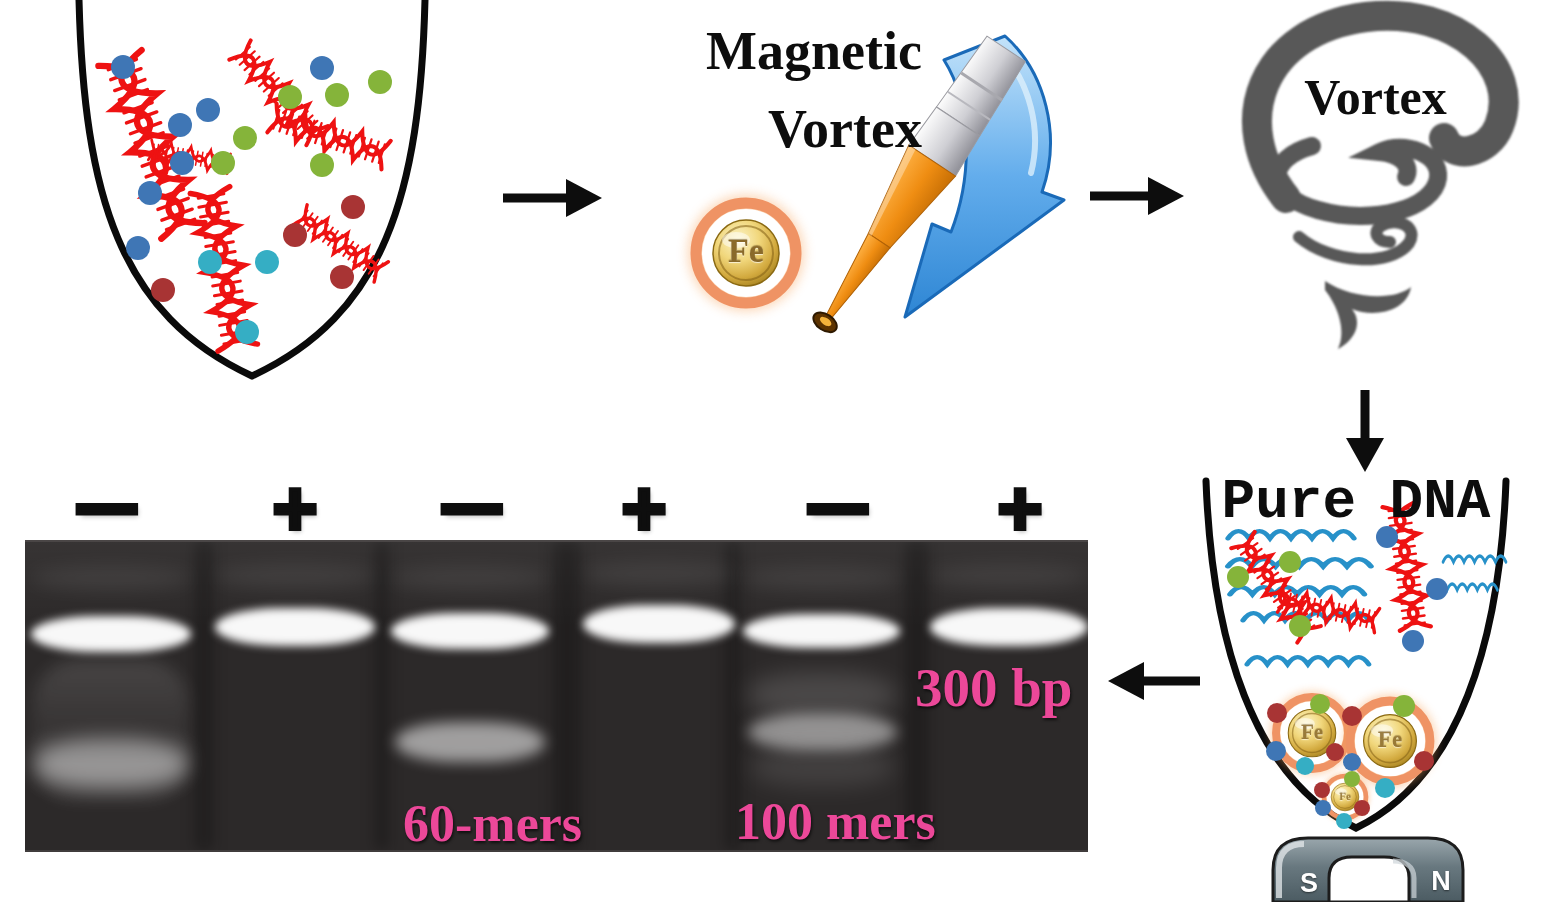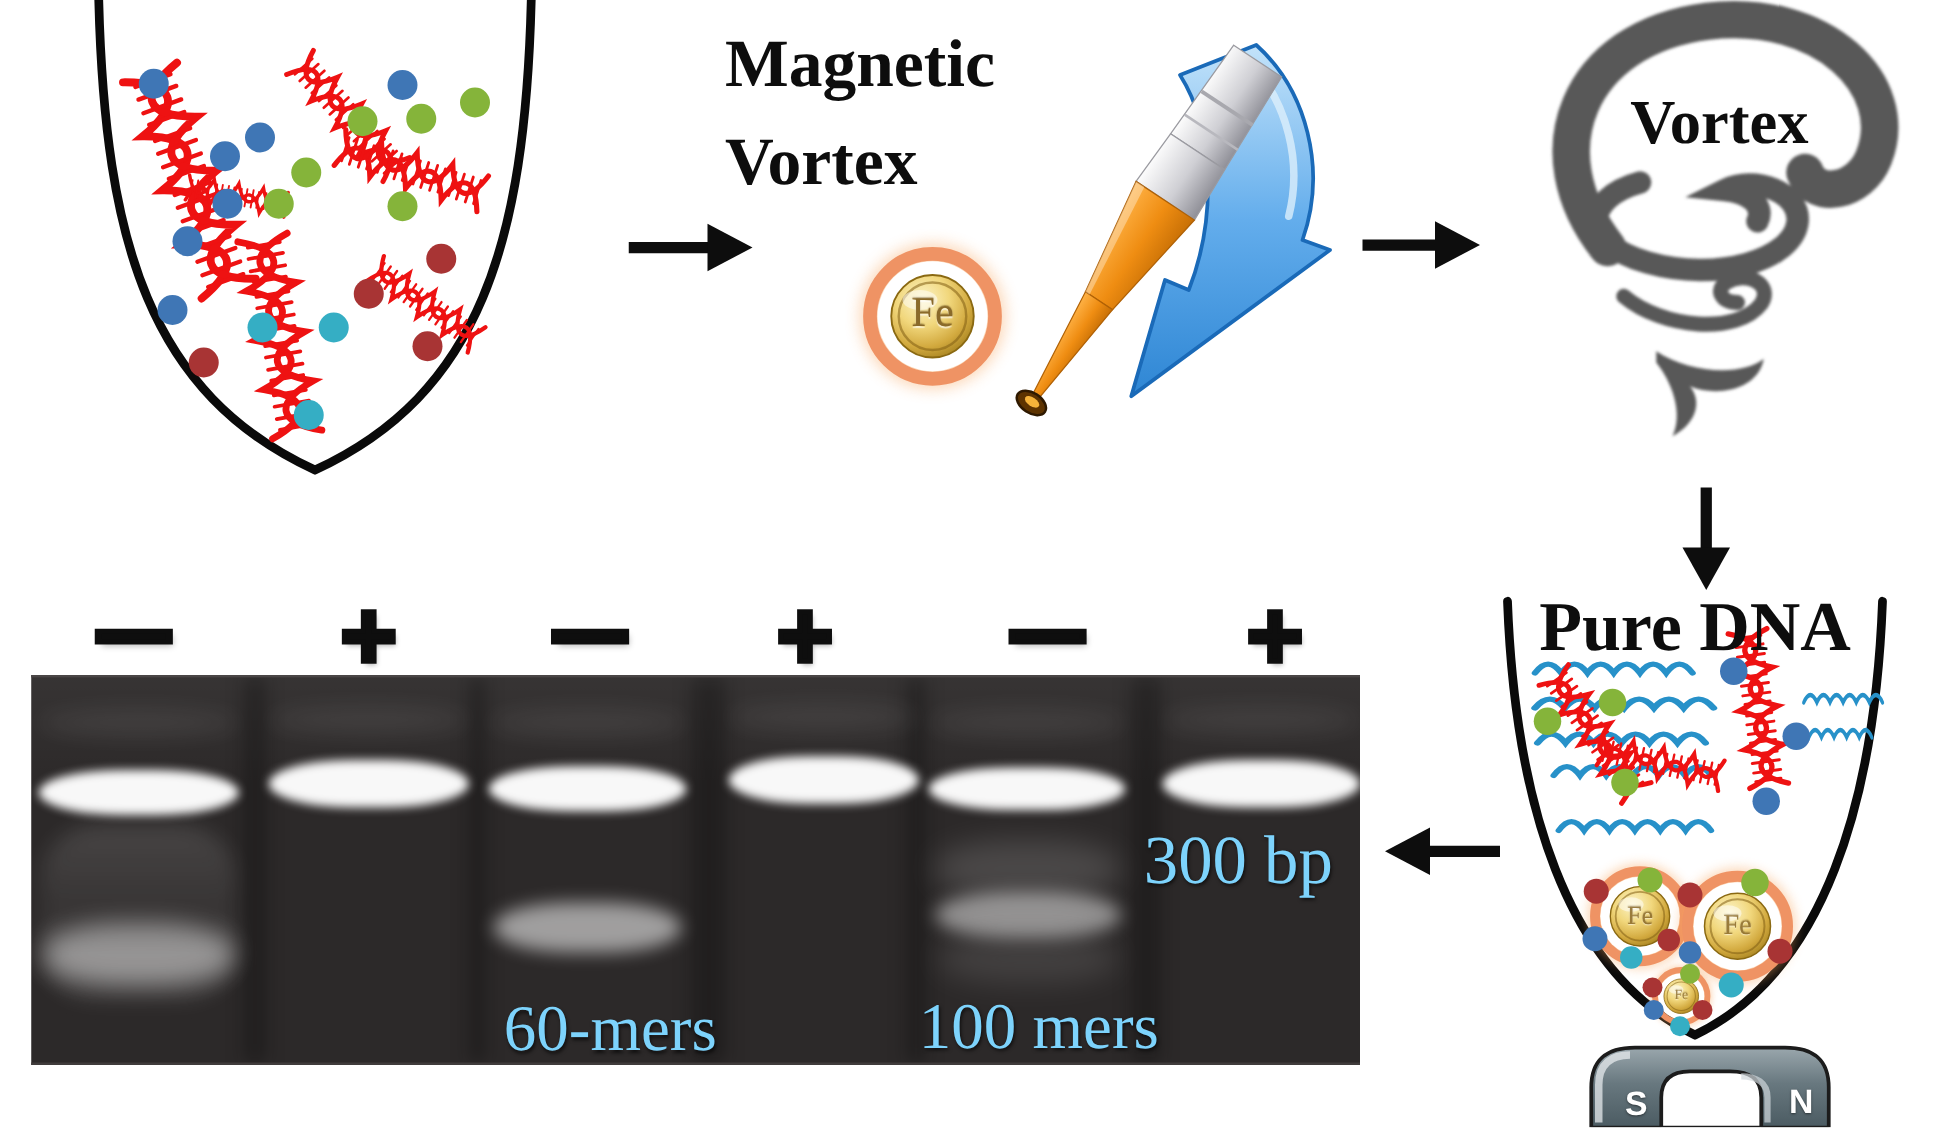--- a/index.html
+++ b/index.html
@@ -1,25 +1,25 @@
 <!DOCTYPE html>
 <html><head>
 <meta charset="utf-8">
 <style>
   html,body{margin:0;padding:0;background:#fff;}
   .stage{position:relative;width:1560px;height:902px;background:#ffffff;overflow:hidden;
          font-family:"Liberation Serif",serif;}
   .abs{position:absolute;}
   .serif{font-family:"Liberation Serif",serif;font-weight:bold;color:#0d0d0d;}
   
-  .lbl-magbeads{left:580px;top:12px;width:370px;text-align:left;font-size:54px;line-height:78px;}
+  .lbl-magbeads{left:552px;top:12px;width:370px;text-align:right;font-size:54px;line-height:78px;}
   .lbl-vortex{left:1268px;top:68px;width:215px;text-align:center;font-size:50px;}
-  .lbl-puredna{left:1220px;top:470px;width:272px;text-align:center;font-size:56px;}
-  
-  .fe{color:#8a6a2a;font-weight:normal;text-align:center;
+  .lbl-puredna{left:1220px;top:470px;width:272px;text-align:center;font-size:56px;font-family:Liberation Mono, monospace;}
+  
+  .fe{color:#8a6a2a;font-weight:bold;text-align:center;
       text-shadow:0 1px 1px rgba(255,255,255,.7), 0 -1px 1px rgba(90,60,10,.5);}
   .fe-big{left:706px;top:232px;width:80px;font-size:34px;}
   .fe-s1{left:1287px;top:720px;width:50px;font-size:21px;opacity:.85;}
   .fe-s2{left:1364px;top:727px;width:52px;font-size:23px;opacity:.85;}
   .fe-s3{left:1330px;top:790px;width:30px;font-size:11px;opacity:.8;}
   
   .pole{color:#fff;font-family:"Liberation Sans",sans-serif;font-weight:bold;font-size:27px;
         text-shadow:0 1px 2px rgba(0,0,0,.5);}
   .pole-s{left:1294px;top:868px;width:30px;text-align:center;}
   .pole-n{left:1426px;top:866px;width:30px;text-align:center;}
@@ -31,21 +31,21 @@
   
   .gel{left:25px;top:540px;width:1063px;height:308px;background:#2c2929;overflow:hidden;
        border-top:2px solid #4a4646;border-bottom:2px solid #403c3c;}
   .gel-inner{position:absolute;inset:0;background:linear-gradient(180deg,rgba(255,255,255,.05),rgba(255,255,255,0) 28%);}
   .band{position:absolute;background:#fff;border-radius:50%/60%;filter:blur(4px);opacity:.97;}
   .band-sub{position:absolute;background:#fff;border-radius:50%/60%;filter:blur(7px);}
   .band-smear{position:absolute;border-radius:30%;filter:blur(8px);
       background:linear-gradient(180deg,rgba(255,255,255,.13),rgba(255,255,255,.05) 50%,rgba(255,255,255,.2) 78%,rgba(255,255,255,.05));}
   .band-smudge{position:absolute;background:#fff;border-radius:50%;filter:blur(9px);opacity:.07;}
   .lane-gap{position:absolute;top:0;height:100%;background:rgba(8,8,8,.3);filter:blur(7px);}
-  .gel-label{position:absolute;color:#7dd3fc;font-family:"Liberation Serif",serif;font-weight:normal;
+  .gel-label{position:absolute;color:#ec4899;font-family:"Liberation Serif",serif;font-weight:bold;
              font-size:52px;text-shadow:1px 2px 3px rgba(0,0,0,.65);}
   svg{display:block;}
 </style>
 </head>
 <body>
 
 <div class="stage">
 
   <div class="abs gel">
     <div class="gel-inner"></div>

